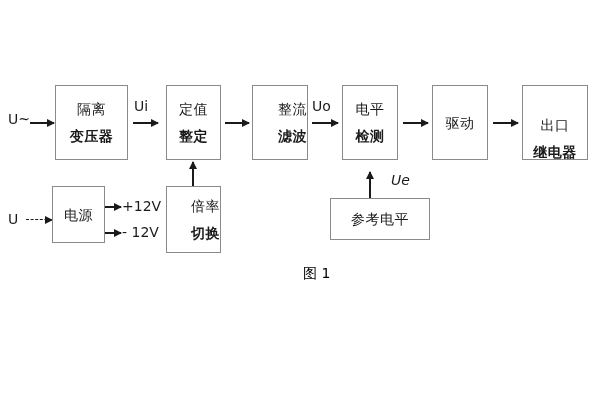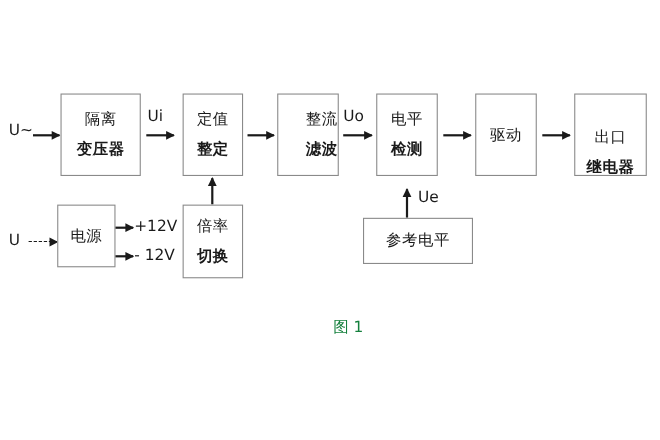--- a/index.html
+++ b/index.html
@@ -81,23 +81,22 @@
     top: -1px;
     left: 50%;
     transform: translateX(-50%);
     border-left: 4.5px solid transparent;
     border-right: 4.5px solid transparent;
     border-bottom: 8px solid #1a1a1a;
   }
   .caption {
     position: absolute;
     font-size: 14px;
-    color: #15803d;
+    color: #000000;
     white-space: nowrap;
-    margin-top: 24px;
   }
 </style>
 </head>
 <body>
 
 <div id="canvas">
 
   <div class="lbl" style="left:8px; top:112px;">U~</div>
 
   <div class="arrow-h" style="left:30px; top:122px; width:24px;"></div>
@@ -154,27 +153,27 @@
   </div>
 
   <div class="arrow-h" style="left:105px; top:206px; width:16px;"></div>
   <div class="lbl" style="left:122px; top:199px;">+12V</div>
 
   <div class="arrow-h" style="left:105px; top:232px; width:16px;"></div>
   <div class="lbl" style="left:122px; top:225px;">- 12V</div>
 
   <div class="arrow-v" style="left:192px; top:162px; height:24px;"></div>
 
-  <div class="box" style="left:166px; top:186px; width:55px; height:67px;">
+  <div class="box" style="left:166px; top:186px; width:55px; height:67px;align-items:flex-end;">
     <span class="line">倍率</span>
     <span class="line">切换</span>
   </div>
 
   <div class="arrow-v" style="left:369px; top:172px; height:26px;"></div>
-  <div class="lbl" style="left:380px; top:173px;">Ue</div>
+  <div class="lbl" style="left:391px; top:173px;font-style:italic;">Ue</div>
 
   <div class="box single" style="left:330px; top:198px; width:100px; height:42px;">
     <span class="line">参考电平</span>
   </div>
 
   <div class="caption" style="left:303px; top:265px;">图 1</div>
 
 </div>
 
 </body></html>

